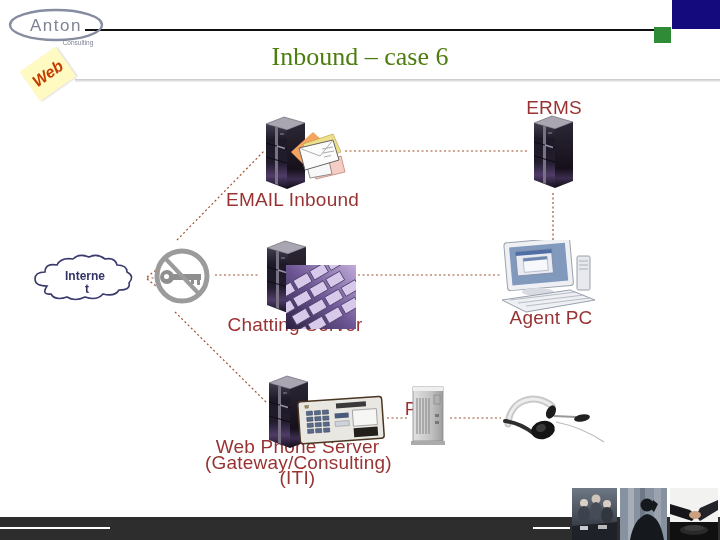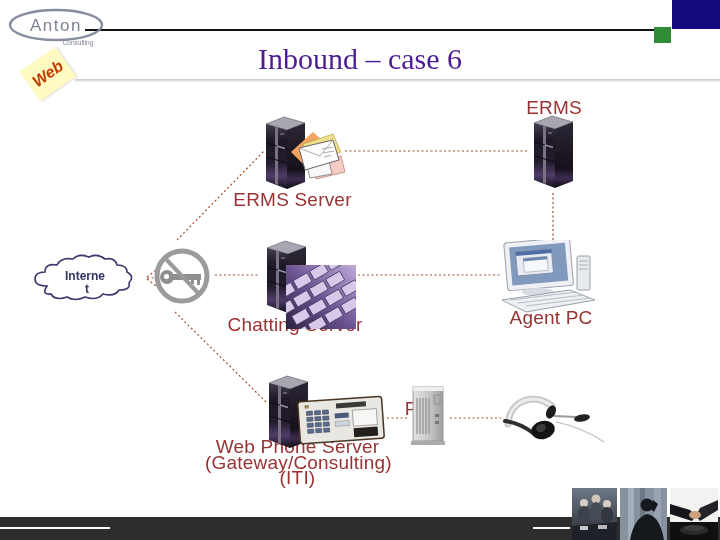--- a/index.html
+++ b/index.html
@@ -4,21 +4,21 @@
 <style>
   html,body{margin:0;padding:0;}
   body{width:720px;height:540px;position:relative;overflow:hidden;background:#ffffff;
        font-family:"Liberation Sans",sans-serif;}
   .abs{position:absolute;}
   
   .header-rule{top:29px;left:85px;width:570px;height:2px;background:#111;}
   .accent-navy{top:0;left:672px;width:48px;height:29px;background:#140a7d;}
   .accent-green{top:27px;left:654px;width:17px;height:16px;background:#2f8b35;}
   .title{top:42px;left:180px;width:360px;text-align:center;
-         font-family:"Liberation Serif",serif;font-size:30px;color:#4c1d95;}
+         font-family:"Liberation Serif",serif;font-size:26px;color:#4d7c0f;}
   .title-rule{top:79px;left:75px;width:645px;height:3px;
               background:linear-gradient(to bottom,#c7c7cb,#f3f3f3);}
   
   .sticky{top:56px;left:26px;width:44px;height:36px;background:#fffac1;
           transform:rotate(-35deg);box-shadow:1px 1px 2px rgba(0,0,0,.15);
           display:flex;align-items:center;justify-content:center;}
   .sticky span{font-size:16px;font-weight:bold;font-style:italic;color:#c33b00;}
   
   .nlabel{color:#993333;font-size:19px;text-align:center;letter-spacing:.2px;}
   .lbl-erms{top:97px;left:518px;width:72px;}
@@ -128,21 +128,21 @@
   <polygon points="2,26 24,6 46,26 24,48" fill="#f5a45f"></polygon>
   <polygon points="14,18 44,8 52,26 22,38" fill="#eee08a" stroke="#b09a40" stroke-width="0.6"></polygon>
   <polygon points="22,38 52,30 56,46 27,53" fill="#f6cdc4" stroke="#b06050" stroke-width="0.6"></polygon>
   <polygon points="18,40 40,35 43,48 21,52" fill="#f8f8f8" stroke="#777" stroke-width="0.8"></polygon>
   <polygon points="10,22 44,14 50,34 16,44" fill="#fcfcfc" stroke="#666" stroke-width="1"></polygon>
   <polyline points="10,22 31,30 44,14" fill="none" stroke="#999" stroke-width="0.8"></polyline>
   <line x1="33" y1="23" x2="44" y2="21" stroke="#999" stroke-width="0.8"></line>
   <line x1="34" y1="27" x2="45" y2="25" stroke="#999" stroke-width="0.8"></line>
   <line x1="35" y1="31" x2="42" y2="29.5" stroke="#999" stroke-width="0.8"></line>
 </svg>
-<div class="abs nlabel lbl-email">ERMS Server</div>
+<div class="abs nlabel lbl-email">EMAIL Inbound</div>
 
 <svg class="abs icon" style="top:252px;left:29px" width="114" height="50" viewBox="0 0 114 50">
   <path d="M18,34 Q6,34 6,27 Q6,20 16,20 Q16,11 28,13 Q32,5 44,7 Q50,1 60,5 Q68,1 76,7 Q86,5 88,13
            Q98,13 98,20 Q106,24 100,31 Q102,38 90,38 Q86,45 74,42 Q68,49 56,45 Q46,50 38,45 Q26,49 22,42 Q12,43 18,34 Z" fill="#ffffff" stroke="#3a3a6e" stroke-width="1.6"></path>
   <text x="56" y="28" text-anchor="middle" font-size="12" font-weight="bold" fill="#333366" font-family="Liberation Sans, sans-serif">Interne</text>
   <text x="58" y="41" text-anchor="middle" font-size="12" font-weight="bold" fill="#333366" font-family="Liberation Sans, sans-serif">t</text>
 </svg>
 
 <svg class="abs icon" style="top:245px;left:151px" width="62" height="62" viewBox="0 0 62 62">
   <circle cx="31" cy="31" r="25" fill="none" stroke="#9b9b9b" stroke-width="5"></circle>

